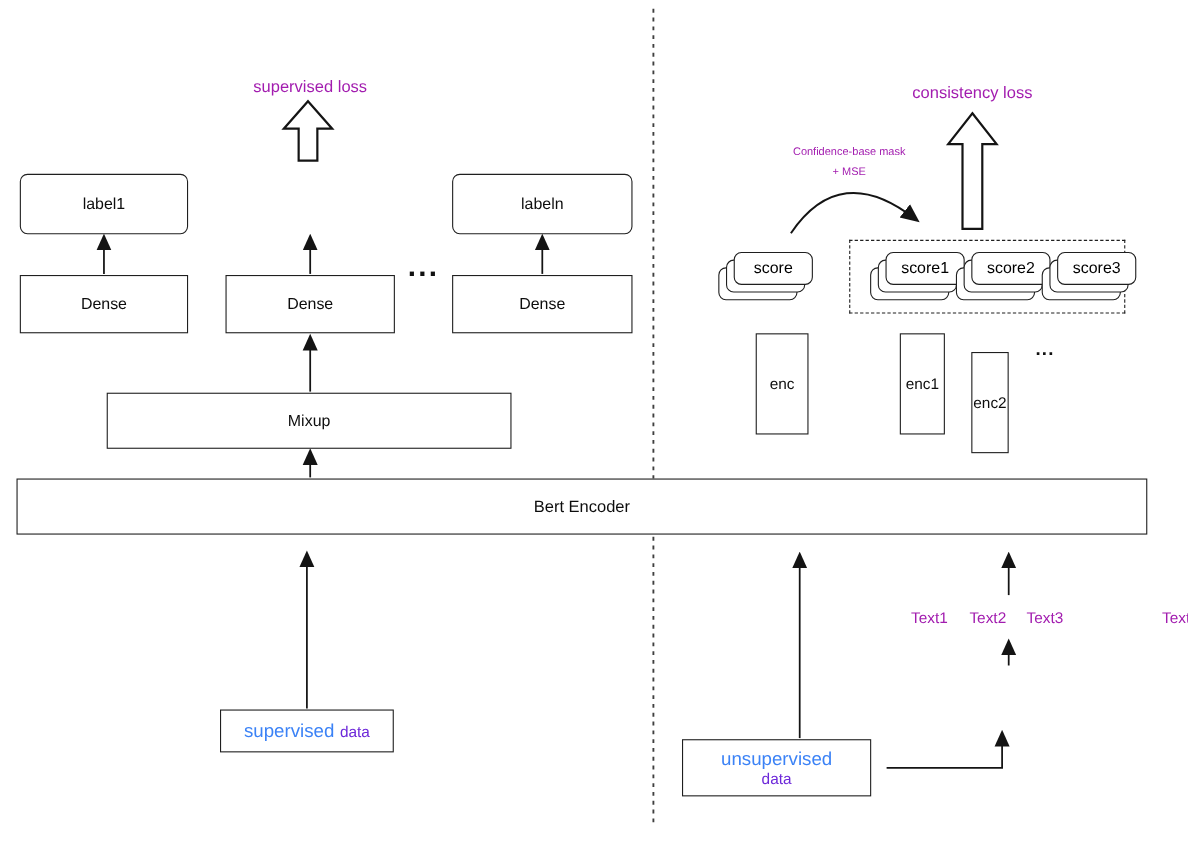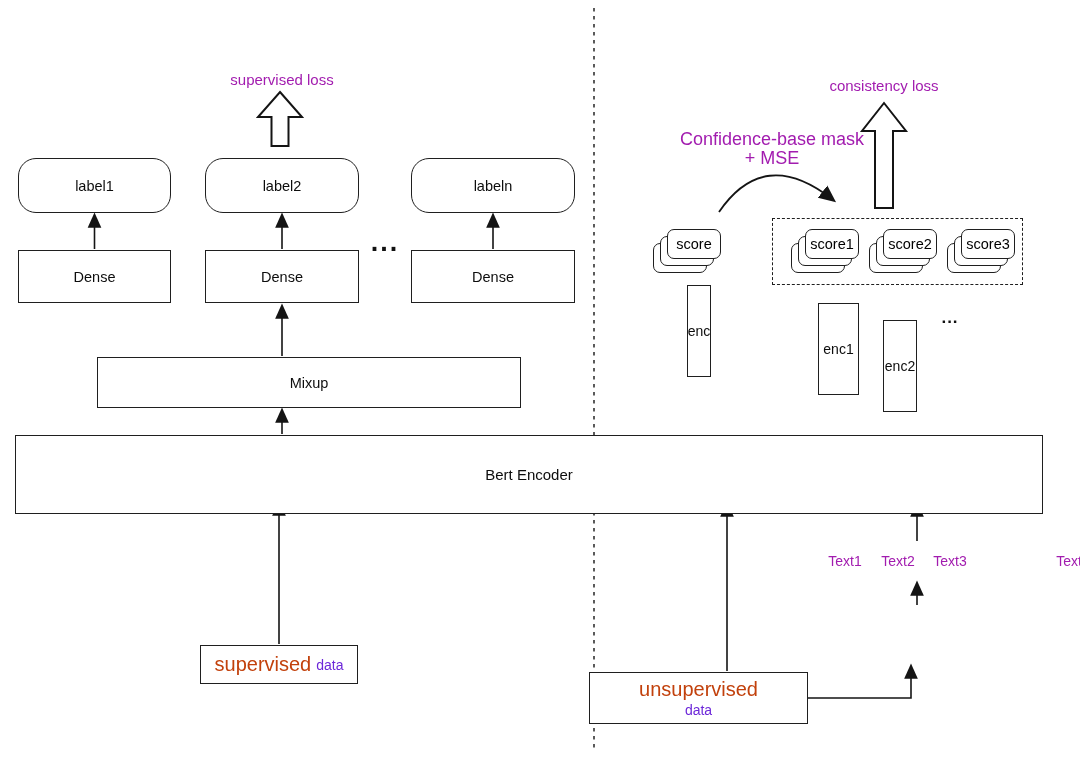--- a/index.html
+++ b/index.html
@@ -6,43 +6,43 @@
   .canvas{
     position:relative;width:1080px;height:768px;background:#ffffff;overflow:hidden;
     font-family:"Liberation Sans","DejaVu Sans",sans-serif;color:#000;
   }
   .layer{position:absolute;left:0;top:0;width:1080px;height:768px;}
   .box{
     position:absolute;box-sizing:border-box;background:#ffffff;
     border:1.5px solid #1f1f1f;display:flex;align-items:center;justify-content:center;
     font-size:14.5px;color:#0d0d0d;text-align:center;
   }
-  .rounded{border-radius:18px;}
+  .rounded{border-radius:7px;}
   .dashed-group{
     position:absolute;box-sizing:border-box;background:transparent;
     border:1.6px dashed #1f1f1f;
   }
   .float-label{
     position:absolute;transform:translate(-50%,-50%);white-space:nowrap;
     font-size:15px;color:#a21caf;text-align:center;
   }
-  .mask-note{font-size:18px;line-height:18.5px;}
+  .mask-note{font-size:10px;line-height:18.5px;}
   .dots-lg{font-size:27px;font-weight:bold;letter-spacing:2px;color:#111;}
   .dots-sm{font-size:17px;font-weight:bold;letter-spacing:1px;color:#111;}
   .stack{position:absolute;width:68px;height:44px;}
   .card{
-    position:absolute;width:54px;height:30px;box-sizing:border-box;background:#fff;
+    position:absolute;width:72px;height:30px;box-sizing:border-box;background:#fff;
     border:1.5px solid #1f1f1f;border-radius:7px;
     display:flex;align-items:center;justify-content:center;font-size:14.5px;
   }
   .c-back{left:0;top:14px;}
   .c-mid{left:7px;top:7px;}
   .c-front{left:14px;top:0;}
   .enc-box{font-size:14px;}
-  .data-word-primary{font-size:20px;color:#c2410c;}
+  .data-word-primary{font-size:17px;color:#3b82f6;}
   .data-word-secondary{font-size:14px;color:#6d28d9;}
   .data-box-col{flex-direction:column;line-height:1.25;}
   .sup-data .data-word-secondary{margin-left:5px;}
   .text-row-label{font-size:14px;}
 </style>
 </head>
 <body>
 
 <div class="canvas">
 
@@ -78,44 +78,41 @@
     <path d="M806,698 L911,698 L911,668" fill="none" stroke="#141414" stroke-width="1.6" marker-end="url(#ah)"></path>
 
     <path d="M719,212 Q764,146 832,199" fill="none" stroke="#141414" stroke-width="1.8" marker-end="url(#ah)"></path>
   </svg>
 
   <div class="float-label" style="left:282px;top:79px">supervised loss</div>
 
   <div class="box rounded" style="left:18px;top:158px;width:153px;height:55px">
     <span>label1</span>
   </div>
-  <div class="box rounded" style="left:205px;top:158px;width:154px;height:55px">
-    <span>label2</span>
-  </div>
   <div class="box rounded" style="left:411px;top:158px;width:164px;height:55px">
     <span>labeln</span>
   </div>
 
   <div class="box" style="left:18px;top:250px;width:153px;height:53px">
     <span>Dense</span>
   </div>
   <div class="box" style="left:205px;top:250px;width:154px;height:53px">
     <span>Dense</span>
   </div>
   <div class="box" style="left:411px;top:250px;width:164px;height:53px">
     <span>Dense</span>
   </div>
 
   <div class="float-label dots-lg" style="left:385px;top:242px">...</div>
 
-  <div class="box" style="left:97px;top:357px;width:424px;height:51px">
+  <div class="box" style="left:97px;top:357px;width:368px;height:51px">
     <span>Mixup</span>
   </div>
 
-  <div class="box" style="left:15px;top:435px;width:1028px;height:79px;font-size:15px">
+  <div class="box" style="left:15px;top:435px;width:1028px;height:51px;font-size:15px">
     <span>Bert Encoder</span>
   </div>
 
   <div class="box sup-data" style="left:200px;top:645px;width:158px;height:39px">
     <span class="data-word-primary">supervised</span>
     <span class="data-word-secondary">data</span>
   </div>
 
   <div class="float-label" style="left:884px;top:85px">consistency loss</div>
 
@@ -149,36 +146,36 @@
     </div>
   </div>
   <div class="stack" style="left:947px;top:229px">
     <div class="card c-back"></div>
     <div class="card c-mid"></div>
     <div class="card c-front">
       <span>score3</span>
     </div>
   </div>
 
-  <div class="box enc-box" style="left:687px;top:285px;width:24px;height:92px">
+  <div class="box enc-box" style="left:687px;top:303px;width:48px;height:92px">
     <span>enc</span>
   </div>
   <div class="box enc-box" style="left:818px;top:303px;width:41px;height:92px">
     <span>enc1</span>
   </div>
   <div class="box enc-box" style="left:883px;top:320px;width:34px;height:92px">
     <span>enc2</span>
   </div>
 
   <div class="float-label dots-sm" style="left:950px;top:318px">...</div>
 
   <span class="float-label text-row-label" style="left:845px;top:561px">Text1</span>
   <span class="float-label text-row-label" style="left:898px;top:561px">Text2</span>
   <span class="float-label text-row-label" style="left:950px;top:561px">Text3</span>
   <span class="float-label text-row-label" style="left:1075px;top:561px">Text n</span>
 
 
-  <div class="box data-box-col" style="left:589px;top:672px;width:219px;height:52px">
+  <div class="box data-box-col" style="left:620px;top:672px;width:172px;height:52px">
     <div class="data-word-primary">unsupervised</div>
     <div class="data-word-secondary">data</div>
   </div>
 
 </div>
 
 </body></html>

